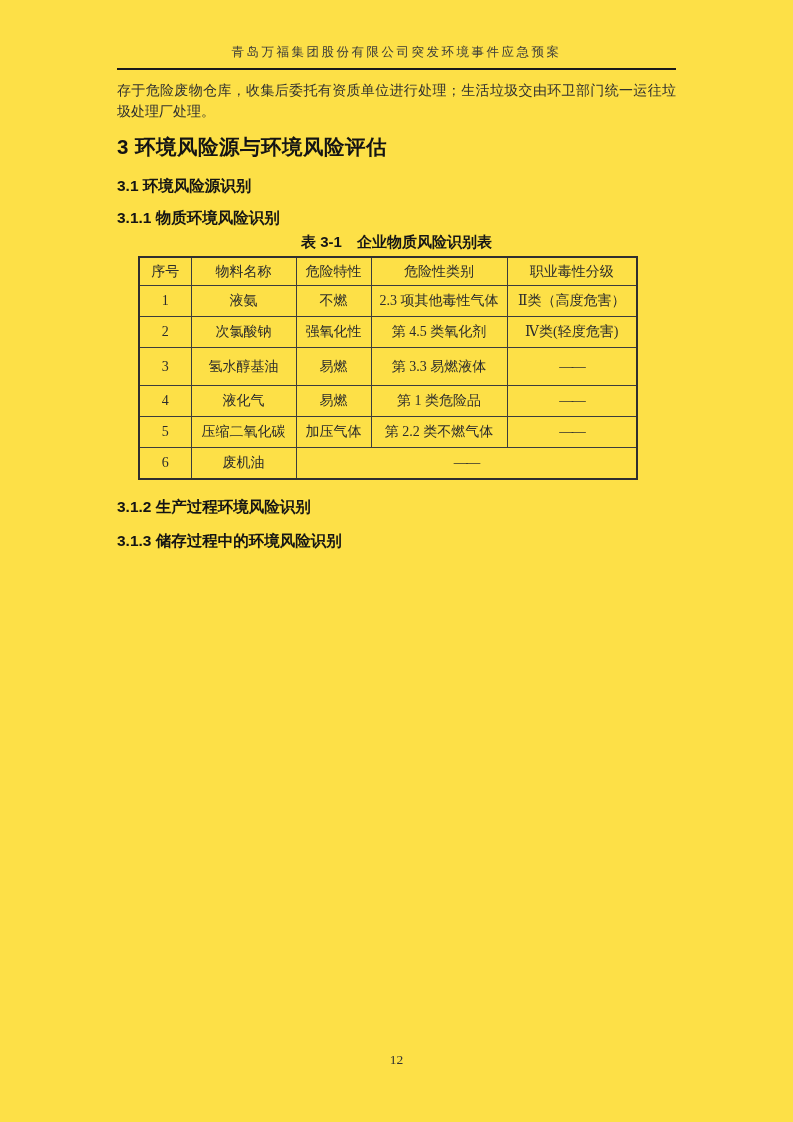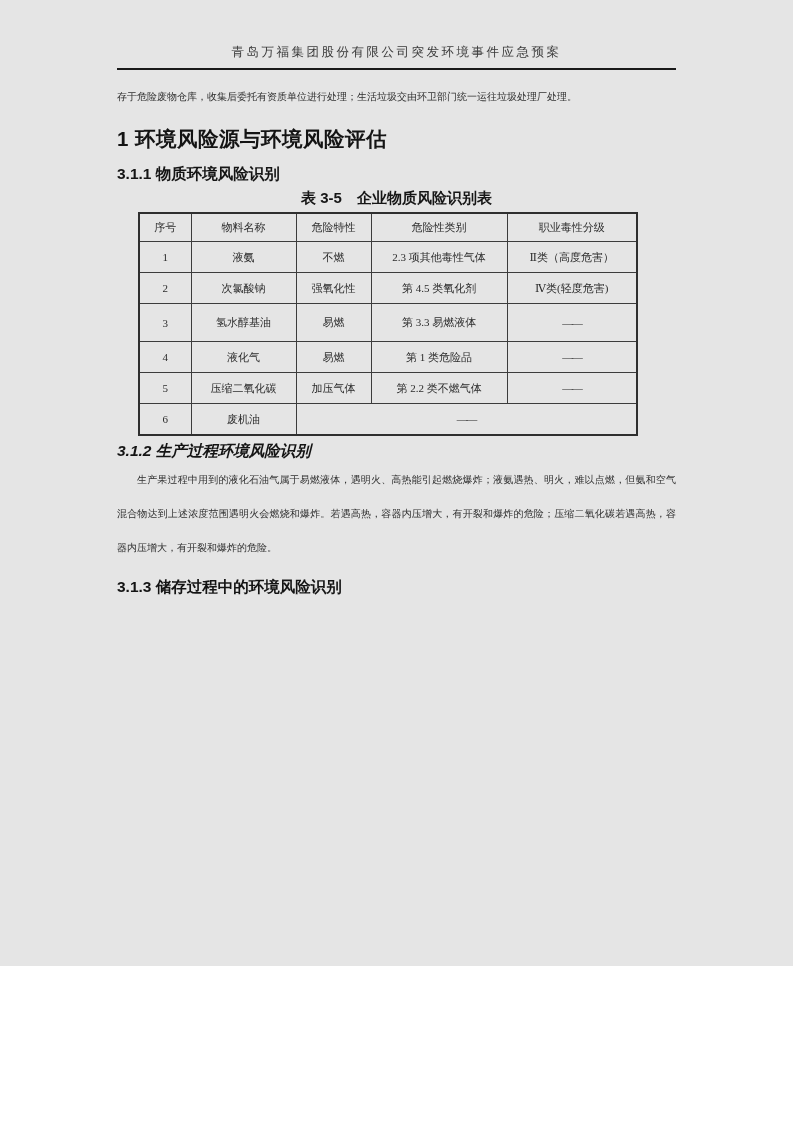--- a/index.html
+++ b/index.html
@@ -3,22 +3,22 @@
 <meta charset="utf-8">
 <style>
   html,body{margin:0;padding:0;background:#ffffff;}
   body{
     width:793px;height:1122px;
     font-family:"Liberation Serif","DejaVu Serif",serif;
     color:#2e2e2e;
   }
   .page{
     position:relative;
-    width:793px;height:966px;
-    background:#e5e5e5;
+    width:793px;height:1122px;
+    background:#fde047;
     overflow:hidden;
   }
   .content{
     margin:0 117px;
     width:559px;
   }
   
   .running-header{
     padding-top:42px;
     padding-bottom:7px;
@@ -27,39 +27,39 @@
   }
   .running-header .hdr-title{
     font-size:12.5px;
     letter-spacing:2.5px;
     color:#3a3a3a;
     white-space:nowrap;
   }
   
   p.body-text{
     margin:0;
-    font-size:10px;
-    line-height:34px;
+    font-size:14px;
+    line-height:21px;
     text-align:justify;
     color:#303030;
   }
   p.continuation{margin-top:10px;}
   .indent{text-indent:2em;}
   
   .h1-doc,.h2-doc,.h3-doc{
     font-family:"Liberation Sans","DejaVu Sans",sans-serif;
     color:#141414;
     font-weight:bold;
     margin:0;
   }
   .h1-doc{font-size:20.5px;line-height:30px;margin-top:10px;letter-spacing:.5px;}
   .h2-doc{font-size:15.5px;line-height:25px;margin-top:11px;}
   .h3-doc{font-size:15.5px;line-height:25px;}
   .h-311{margin-top:7px;}
-  .h-312{margin-top:2px;font-style:italic;}
+  .h-312{margin-top:14px;}
   .h-313{margin-top:9px;}
   .after-h{margin-top:2px;}
   
   .tbl-caption{
     margin:3px 0 4px;
     text-align:center;
     font-family:"Liberation Sans","DejaVu Sans",sans-serif;
     font-weight:bold;
     font-size:15px;
     color:#161616;
@@ -68,21 +68,21 @@
   table.risk-table{
     margin-left:21px;
     border-collapse:collapse;
     table-layout:fixed;
     width:498px;
     border:2px solid #2f2f2f;
   }
   table.risk-table th,
   table.risk-table td{
     border:1px solid #3c3c3c;
-    font-size:11px;
+    font-size:14px;
     font-weight:normal;
     text-align:center;
     vertical-align:middle;
     padding:2px 2px;
     height:26px;
     color:#2c2c2c;
     overflow:hidden;
     white-space:nowrap;
   }
   table.risk-table thead th{height:23px;}
@@ -105,26 +105,27 @@
 
 <div class="page">
   <div class="content">
 
     <div class="running-header">
       <span class="hdr-title">青岛万福集团股份有限公司突发环境事件应急预案</span>
     </div>
 
     <p class="body-text continuation">存于危险废物仓库，收集后委托有资质单位进行处理；生活垃圾交由环卫部门统一运往垃圾处理厂处理。</p>
 
-    <h1 class="h1-doc">1 环境风险源与环境风险评估</h1>
+    <h1 class="h1-doc">3 环境风险源与环境风险评估</h1>
 
+    <h2 class="h2-doc">3.1 环境风险源识别</h2>
 
     <h3 class="h3-doc h-311">3.1.1 物质环境风险识别</h3>
 
-    <div class="tbl-caption">表 3-5　企业物质风险识别表</div>
+    <div class="tbl-caption">表 3-1　企业物质风险识别表</div>
 
     <table class="risk-table">
       <colgroup>
         <col style="width:52px">
         <col style="width:105px">
         <col style="width:75px">
         <col style="width:136px">
         <col style="width:130px">
       </colgroup>
       <thead>
@@ -174,20 +175,19 @@
         </tr>
         <tr>
           <td>6</td>
           <td>废机油</td>
           <td class="dash" colspan="3">——</td>
         </tr>
       </tbody>
     </table>
 
     <h3 class="h3-doc h-312">3.1.2 生产过程环境风险识别</h3>
-    <p class="body-text indent after-h">生产果过程中用到的液化石油气属于易燃液体，遇明火、高热能引起燃烧爆炸；液氨遇热、明火，难以点燃，但氨和空气混合物达到上述浓度范围遇明火会燃烧和爆炸。若遇高热，容器内压增大，有开裂和爆炸的危险；压缩二氧化碳若遇高热，容器内压增大，有开裂和爆炸的危险。</p>
 
     <h3 class="h3-doc h-313">3.1.3 储存过程中的环境风险识别</h3>
 
   </div>
 
   <div class="page-num">12</div>
 </div>
 
 </body></html>

